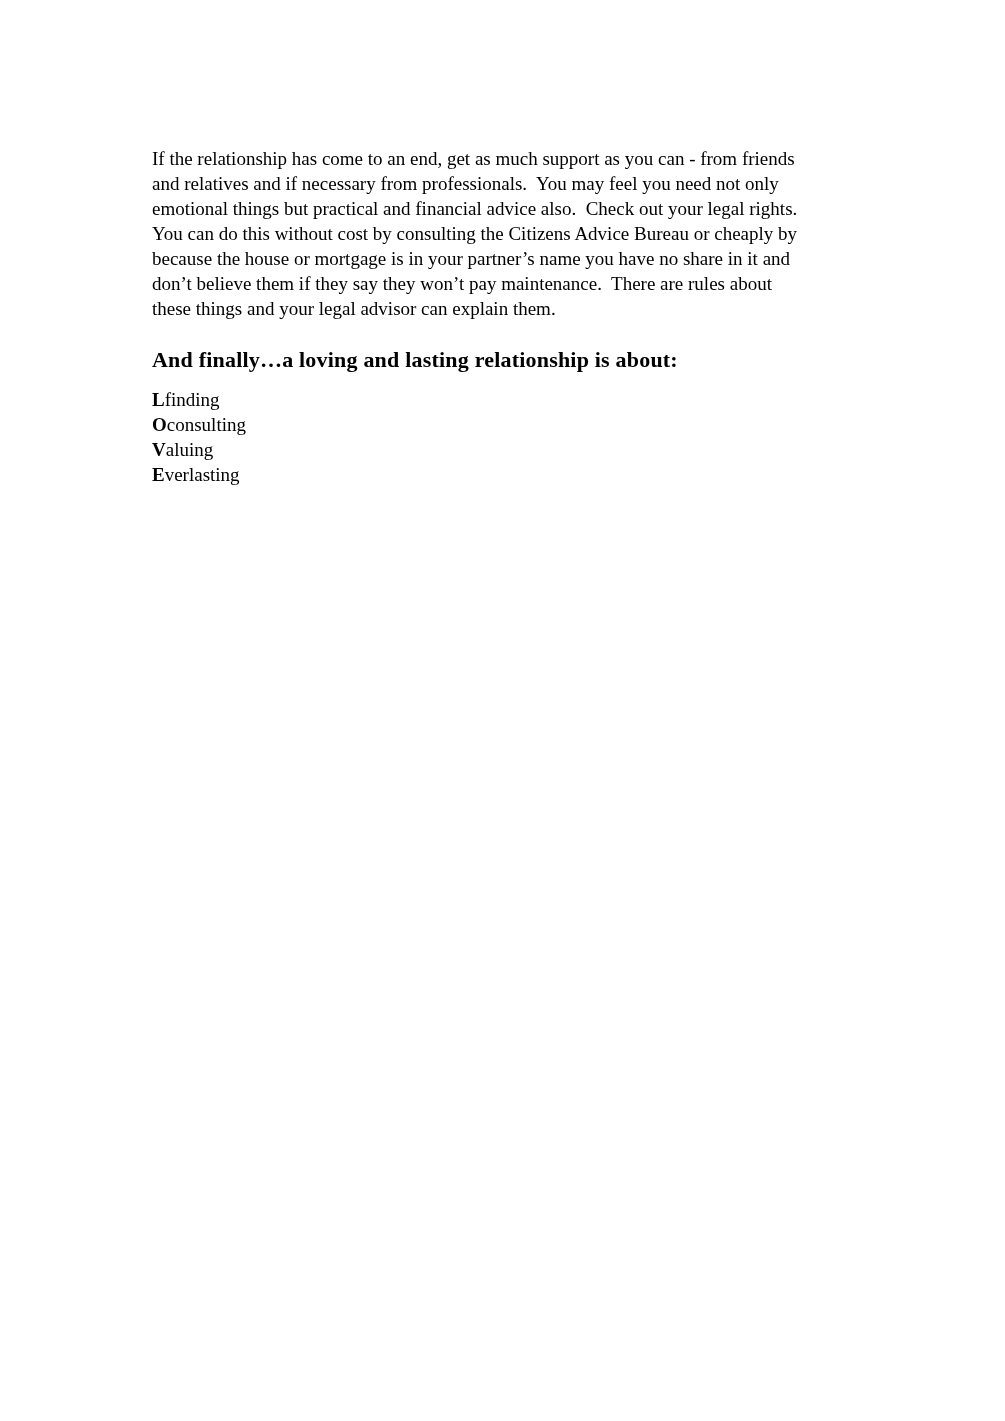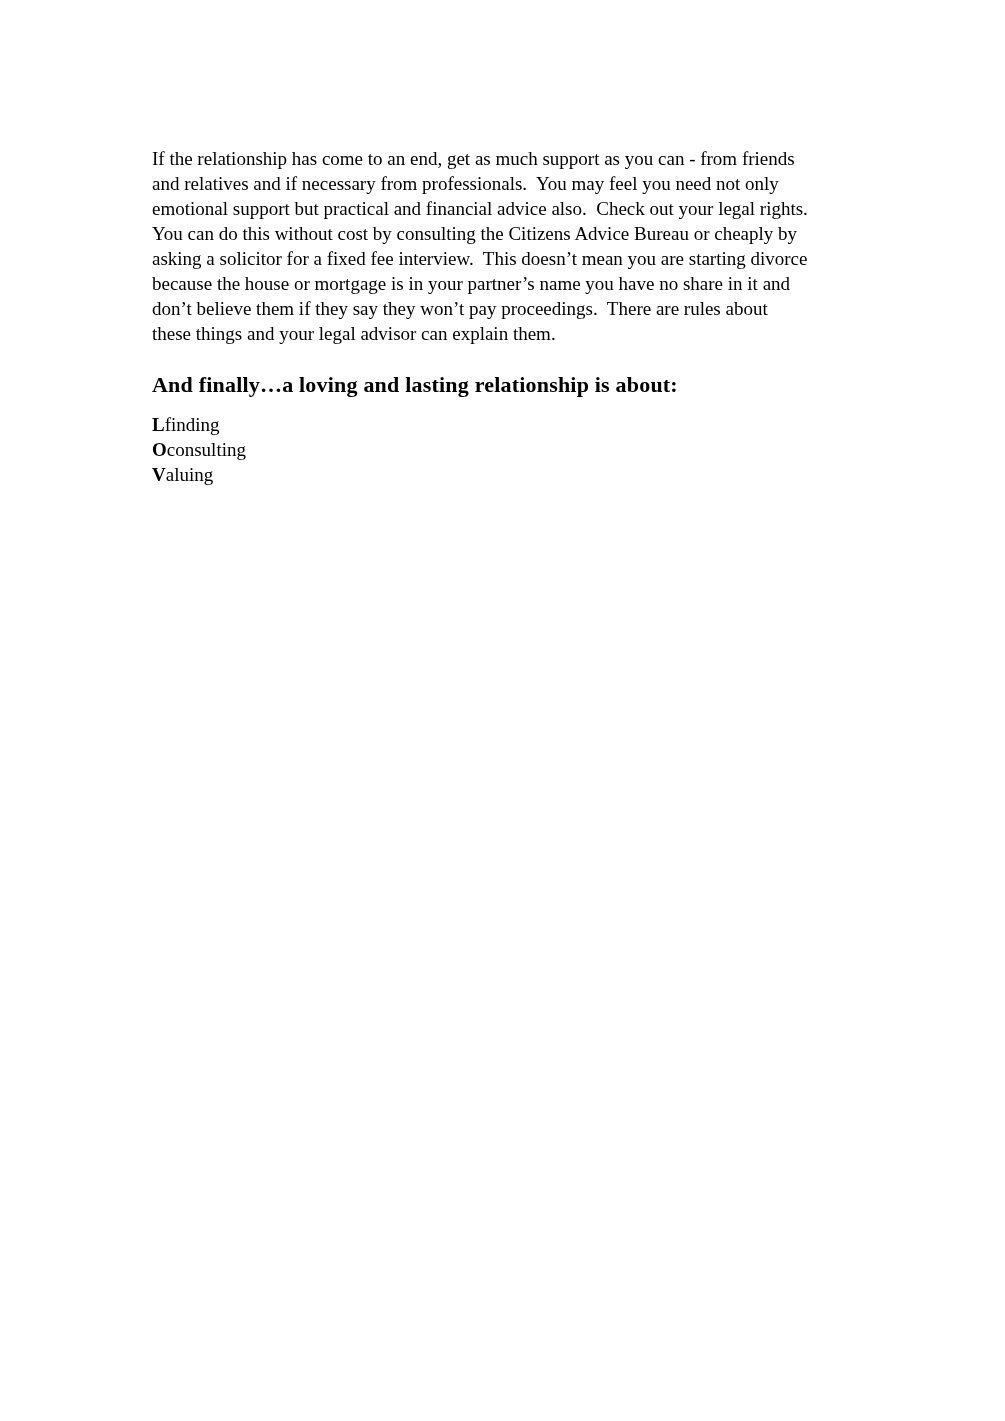--- a/index.html
+++ b/index.html
@@ -44,30 +44,30 @@
 </style>
 </head>
 <body>
 
 <div class="page">
   <div class="content">
 
     <div class="paragraph">
         <div>If the relationship has come to an end, get as much support as you can - from friends</div>
         <div>and relatives and if necessary from professionals.  You may feel you need not only</div>
-        <div>emotional support but practical and financial advice also.  Check out your legal rights.</div>
+        <div>emotional things but practical and financial advice also.  Check out your legal rights.</div>
         <div>You can do this without cost by consulting the Citizens Advice Bureau or cheaply by</div>
-        <div>asking a solicitor for a fixed fee interview.  This doesn’t mean you are starting divorce</div>
         <div>because the house or mortgage is in your partner’s name you have no share in it and</div>
-        <div>don’t believe them if they say they won’t pay proceedings.  There are rules about</div>
+        <div>don’t believe them if they say they won’t pay maintenance.  There are rules about</div>
         <div>these things and your legal advisor can explain them.</div>
       </div>
 
     <div class="heading">And finally…a loving and lasting relationship is about:</div>
 
     <div class="acrostic">
       <div class="acrostic-item"><span class="initial">L</span><span>finding</span></div>
       <div class="acrostic-item"><span class="initial">O</span><span>consulting</span></div>
       <div class="acrostic-item"><span class="initial">V</span><span>aluing</span></div>
+      <div class="acrostic-item"><span class="initial">E</span><span>verlasting</span></div>
     </div>
 
   </div>
 </div>
 
 </body></html>

